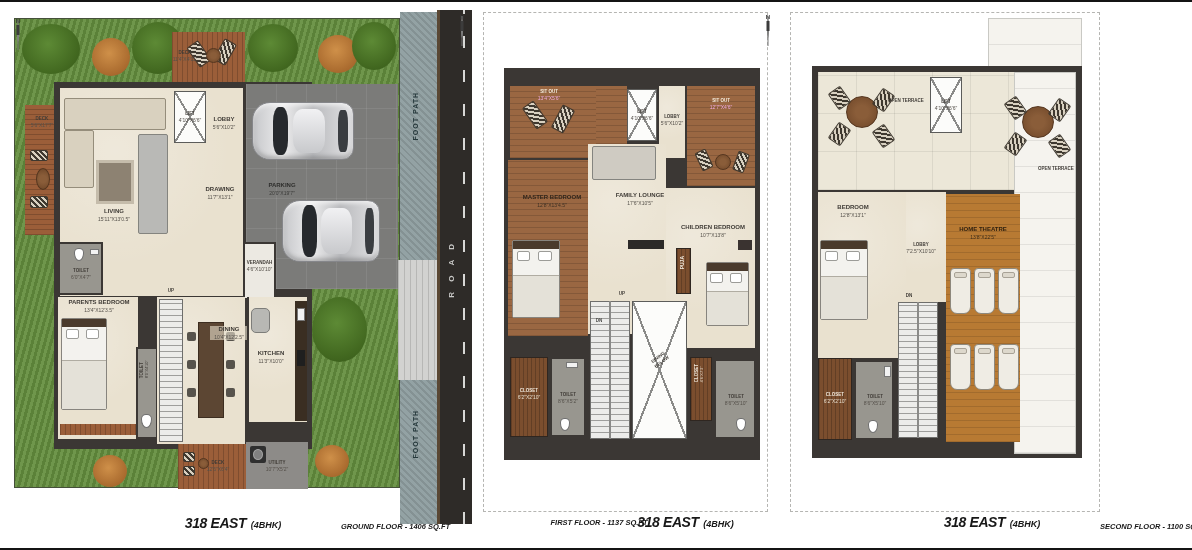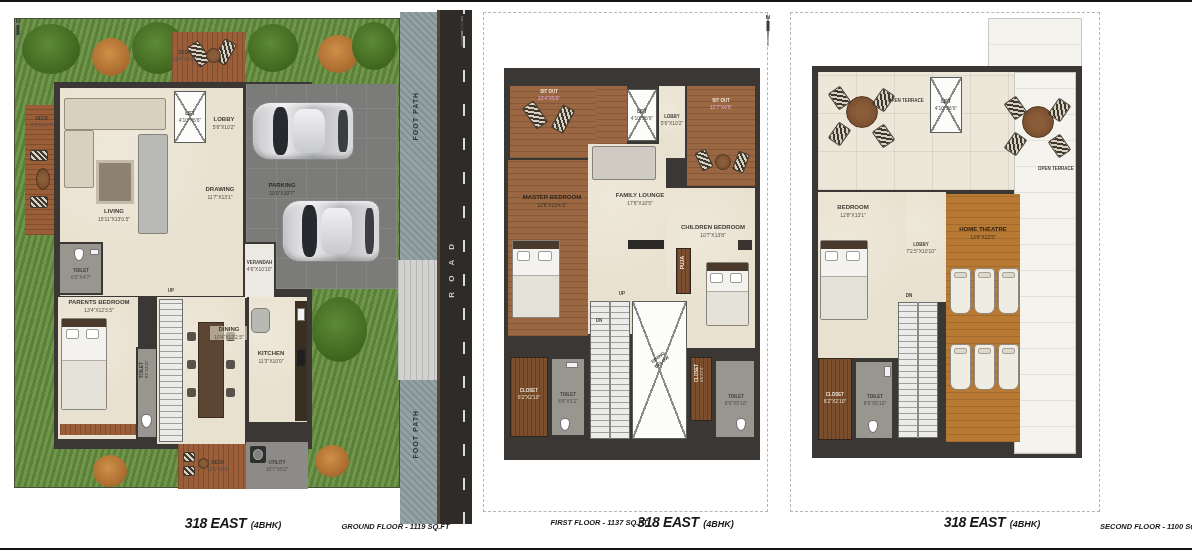--- a/index.html
+++ b/index.html
@@ -250,21 +250,21 @@
     <div class="lbl tiny" style="left:252px;top:458px;width:50px">
       <span>UTILITY</span>
         <span class="dims">10'7"X5'2"</span>
       </div>
 
     <div class="compass" style="left:8px;top:16px">
       <span class="n">N</span><span class="dial"></span></div>
 
     <div class="capt" style="left:158px;top:512px;width:150px">
       <span class="big">318 EAST</span> <span class="small">(4BHK)</span></div>
-    <div class="sub" style="left:338px;top:520px;width:115px">GROUND FLOOR - 1119 SQ.FT</div>
+    <div class="sub" style="left:338px;top:520px;width:115px">GROUND FLOOR - 1406 SQ.FT</div>
   </div>
 
   <div class="abs" style="left:0;top:0;width:780px;height:550px">
     <div class="abs dashbox" style="left:483px;top:10px;width:285px;height:500px"></div>
     <div class="compass" style="left:452px;top:12px">
       <span class="n">N</span><span class="dial"></span></div>
 
     <div class="abs dark" style="left:504px;top:66px;width:256px;height:392px"></div>
 
     <div class="abs wood" style="left:510px;top:84px;width:86px;height:72px"></div>

